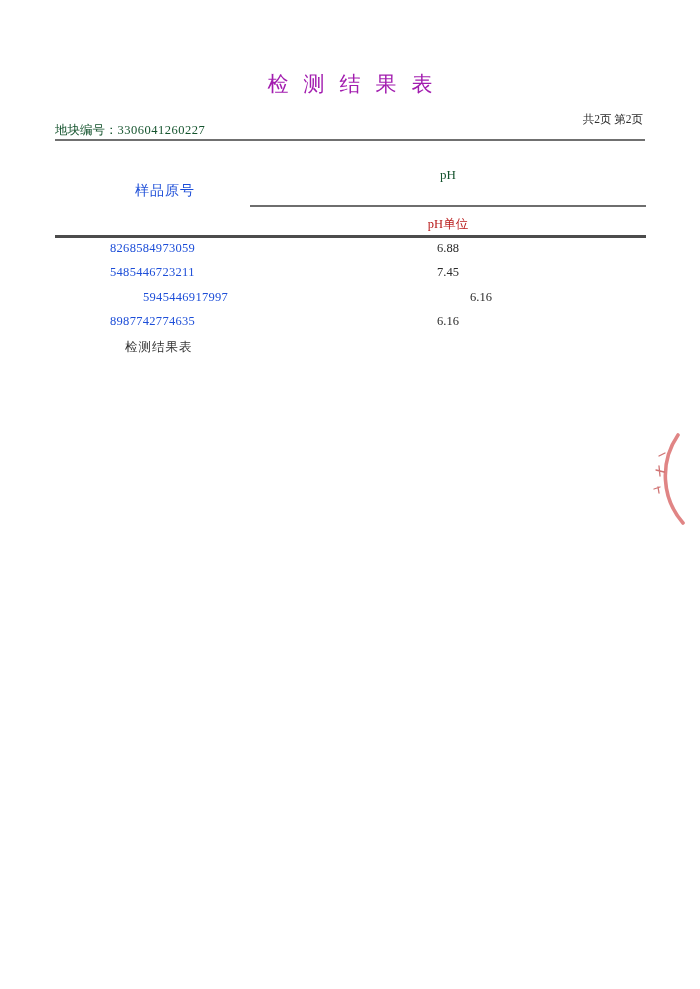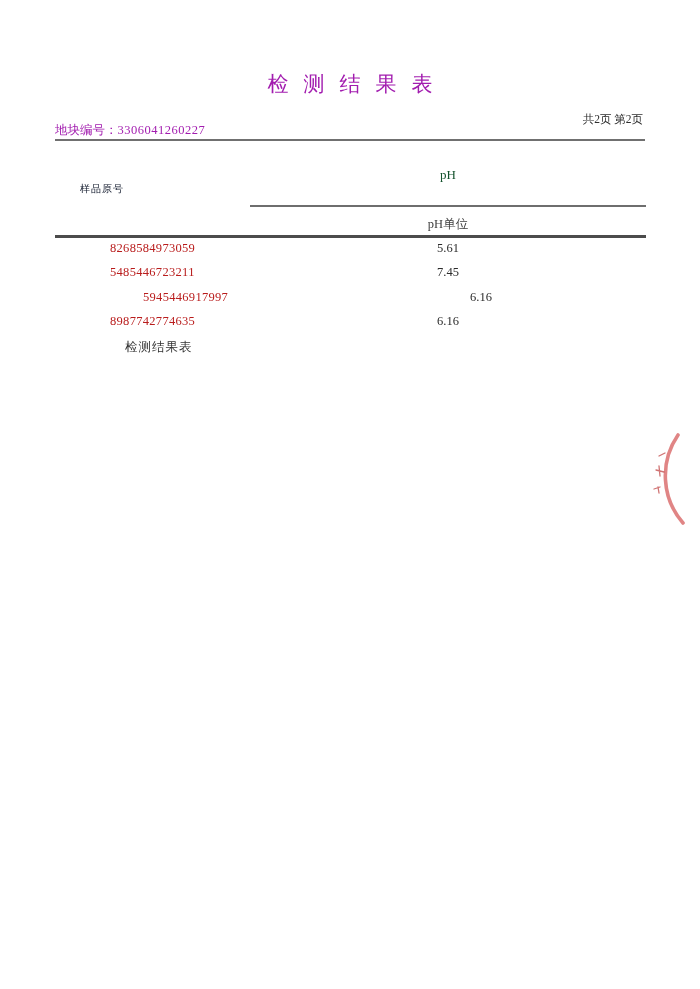--- a/index.html
+++ b/index.html
@@ -22,70 +22,70 @@
     font-size: 21px;
     letter-spacing: 15px;
     text-indent: 15px;
     color: #a21caf;
     font-weight: 400;
   }
   .meta-plot {
     position: absolute;
     top: 122px; left: 55px;
     font-size: 12.5px;
-    color: #a21caf;
+    color: #14532d;
     white-space: nowrap;
   }
   .meta-plot .num { letter-spacing: 0.5px; }
   .meta-pagination {
     position: absolute;
     top: 112px; right: 57px;
     font-size: 11.5px;
     color: #2e2e2e;
     white-space: nowrap;
   }
   .rule {
     position: absolute;
     background: #6b6b6b;
   }
   .rule-meta   { top: 139px; left: 55px;  width: 590px; height: 2px; background: #707070; }
   .rule-ph     { top: 205px; left: 250px; width: 396px; height: 1.5px; background: #6e6e6e; }
   .rule-table  { top: 235px; left: 55px;  width: 591px; height: 2.5px; background: #4c4c4c; }
   .th-sample {
     position: absolute;
     top: 182px; left: 80px; width: 115px;
-    text-align: left;
-    font-size: 10px;
+    text-align: right;
+    font-size: 14px;
     letter-spacing: 1px;
-    color: #0f172a;
+    color: #1d4ed8;
   }
   .th-ph {
     position: absolute;
     top: 167px; left: 250px; width: 396px;
     text-align: center;
     font-size: 13px;
     color: #14532d;
   }
   .th-ph-unit {
     position: absolute;
     top: 216px; left: 250px; width: 396px;
     text-align: center;
     font-size: 12.5px;
-    color: #404040;
+    color: #b91c1c;
   }
   .t-row {
     position: absolute;
     left: 0; width: 700px; height: 16px;
   }
   .t-row .sample-id {
     position: absolute;
     left: 110px; top: 0;
     font-size: 12.5px;
     letter-spacing: 0.3px;
-    color: #b91c1c;
+    color: #1d4ed8;
     white-space: nowrap;
   }
   .t-row .ph-value {
     position: absolute;
     left: 250px; top: 0; width: 396px;
     text-align: center;
     font-size: 12.5px;
     color: #2b2b2b;
   }
   .row-0 { top: 241px; }
@@ -126,21 +126,21 @@
   <div class="th-ph">pH</div>
 
   <div class="rule rule-ph"></div>
 
   <div class="th-ph-unit">pH单位</div>
 
   <div class="rule rule-table"></div>
 
   <div class="t-row row-0">
     <span class="sample-id">8268584973059</span>
-    <span class="ph-value">5.61</span>
+    <span class="ph-value">6.88</span>
   </div>
   <div class="t-row row-1">
     <span class="sample-id">5485446723211</span>
     <span class="ph-value">7.45</span>
   </div>
   <div class="t-row row-2">
     <span class="sample-id">5945446917997</span>
     <span class="ph-value">6.16</span>
   </div>
   <div class="t-row row-3">

